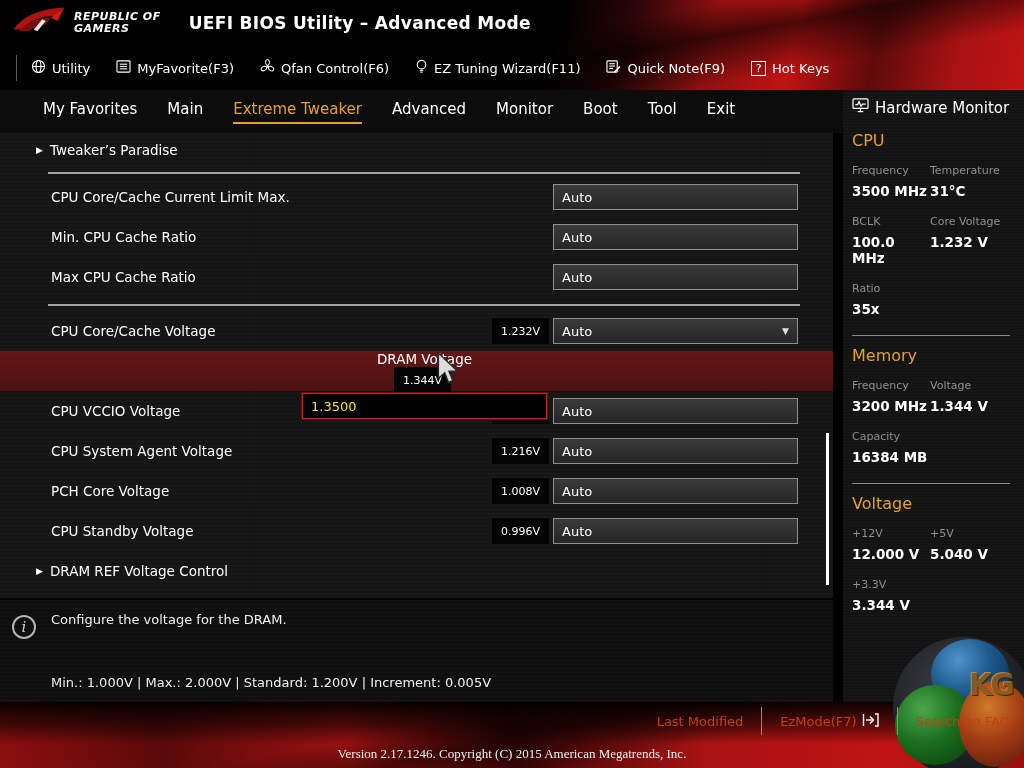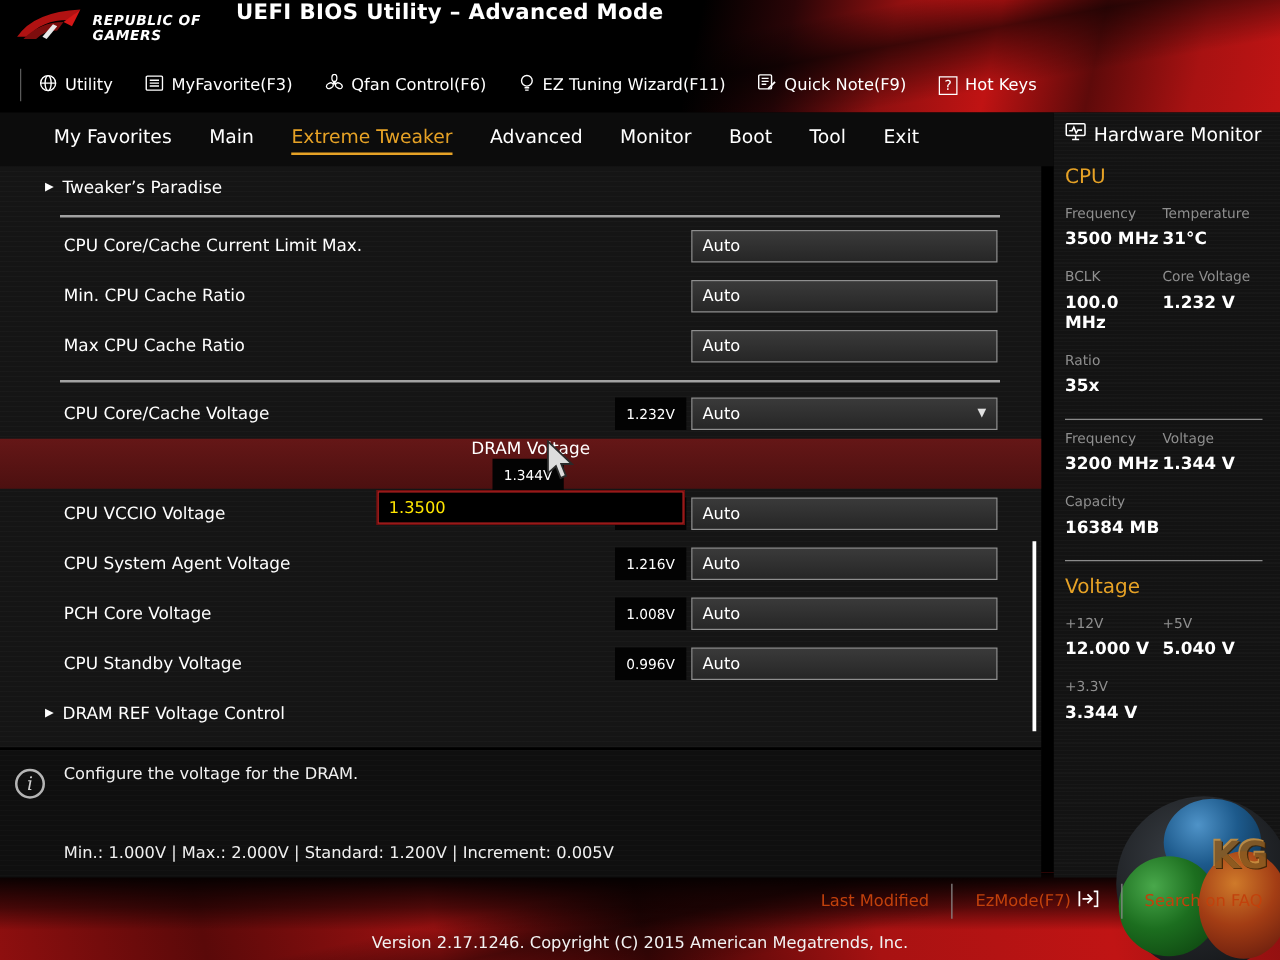--- a/index.html
+++ b/index.html
@@ -15,21 +15,21 @@
   }
   .bottom-art { position:absolute; top:698px; left:0; width:1024px; height:70px;
     background:
       linear-gradient(180deg, #000 0%, rgba(0,0,0,.5) 40%, rgba(0,0,0,0) 66%),
       linear-gradient(168deg, transparent 40%, rgba(0,0,0,.45) 52%, transparent 68%),
       linear-gradient(78deg, #8e0f0f 0%, #5a0909 16%, #9c1111 34%, #3c0606 50%, #a81212 68%, #c01414 86%, #901010 100%);
     z-index:1;
   }
 
   
-  .titlebar { position:absolute; top:0; left:0; width:892px; height:46px; display:flex; z-index:2; }
+  .titlebar { position:absolute; top:0; left:0; width:892px; height:46px; display:flex; align-items:center; z-index:2; }
   .rog-logo { display:flex; align-items:center; gap:8px; padding-left:12px; }
   .brand { color:#fff; font-weight:bold; font-style:italic; font-size:11px; line-height:12px; letter-spacing:.5px; }
   .app-title { color:#fff; font-size:17px; font-weight:600; margin-left:28px; letter-spacing:.3px; }
 
   
   .toolbar { position:absolute; top:46px; left:0; width:1024px; height:44px; display:flex; align-items:center; z-index:2; }
   .clock-block { display:flex; align-items:center; padding-left:10px; }
   .date-wrap { color:#e8e8e8; font-size:11px; line-height:13px; text-align:left; }
   .time { color:#fff; font-size:30px; font-weight:400; letter-spacing:1px; margin-left:8px; }
   .gear-sup { margin:-16px 0 0 2px; }
@@ -83,21 +83,21 @@
   .sb-heading { color:#e6a226; font-size:16px; margin:10px 0 14px; }
   .metrics { display:grid; grid-template-columns:78px 1fr; row-gap:16px; }
   .m-label { color:#8f8f8f; font-size:11px; margin-bottom:6px; }
   .m-value { color:#fff; font-size:13.5px; font-weight:600; }
   .sb-divider { height:1px; background:#8a8a8a; width:158px; margin:18px 0 8px; }
 
   
   .footer { position:absolute; top:702px; left:0; width:1024px; height:38px; display:flex; align-items:center; justify-content:flex-end; gap:18px; padding-right:14px; z-index:3; }
   .f-item { color:#c2410c; font-size:13px; display:flex; align-items:center; gap:5px; white-space:nowrap; }
   .f-sep { width:1px; height:28px; background:#8a8a8a; }
-  .versionbar { position:absolute; top:740px; left:0; width:1024px; height:28px; display:flex; align-items:center; justify-content:center; z-index:3; }
+  .versionbar { position:absolute; top:740px; left:0; width:1024px; height:28px; display:flex; align-items:center; justify-content:center; z-index:3;font-family:Liberation Serif, serif; }
   .version-text { color:#f2f2f2; font-size:13px; }
 
   
   .watermark { position:absolute; left:893px; top:637px; width:140px; height:140px; z-index:2; }
   .wm-base { position:absolute; inset:0; border-radius:50%; background:radial-gradient(circle at 40% 35%, #3a3f45 0%, #23262a 45%, #0d0e10 100%); }
   .wm-lobe { position:absolute; border-radius:50%; }
   .wm-blue { left:38px; top:2px; width:78px; height:70px; background:radial-gradient(circle at 35% 30%, #4f93c8 0%, #1d5a8c 45%, #0a2a45 100%); }
   .wm-green { left:2px; top:48px; width:80px; height:80px; background:radial-gradient(circle at 35% 30%, #49a84b 0%, #1c6e1f 45%, #0a3a0c 100%); }
   .wm-orange { left:66px; top:44px; width:72px; height:86px; background:radial-gradient(circle at 40% 30%, #cf7a2a 0%, #a33d14 45%, #5c150c 100%); }
   .wm-kg { position:absolute; left:76px; top:30px; color:#8a5a20; font-size:30px; font-weight:bold; letter-spacing:-2px; text-shadow:1px 1px 0 #3a2408, -1px -1px 0 #c89040; opacity:.9; }
@@ -332,20 +332,21 @@
           <div class="m-label">Core Voltage</div>
           <div class="m-value">1.232 V</div>
         </div>
       <div>
           <div class="m-label">Ratio</div>
           <div class="m-value">35x</div>
         </div>
     </div>
     <div class="sb-divider"></div>
 
+    <div class="sb-heading">Memory</div>
     <div class="metrics">
       <div>
           <div class="m-label">Frequency</div>
           <div class="m-value">3200 MHz</div>
         </div>
       <div>
           <div class="m-label">Voltage</div>
           <div class="m-value">1.344 V</div>
         </div>
       <div>

